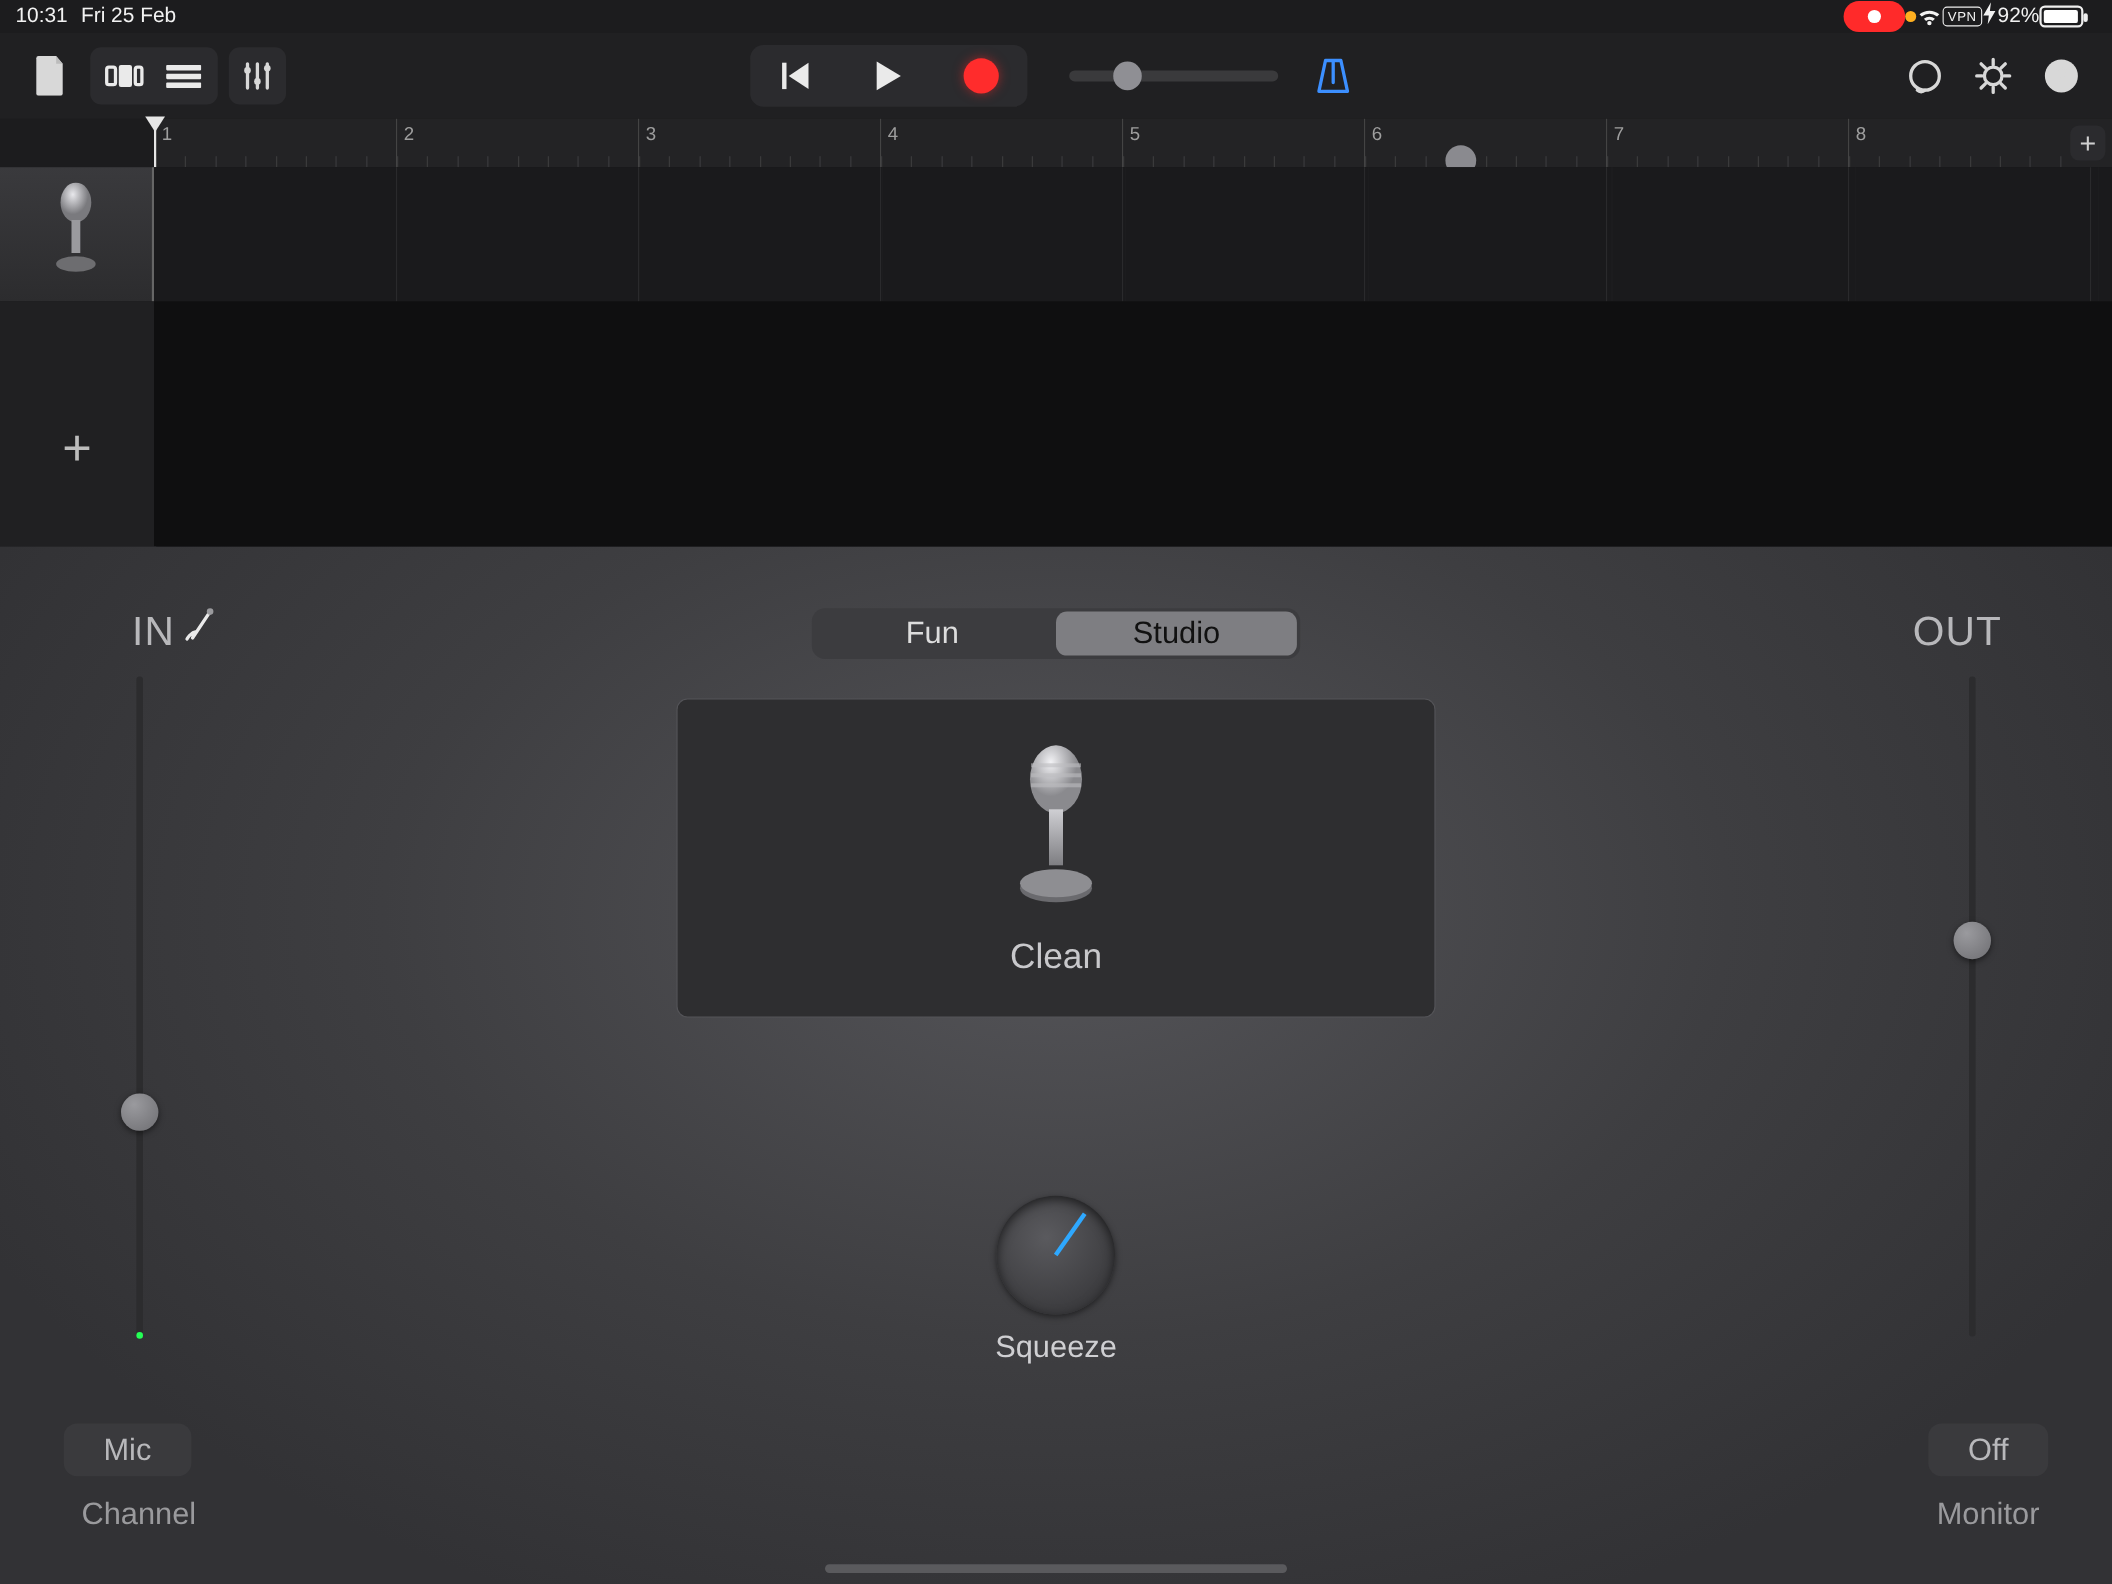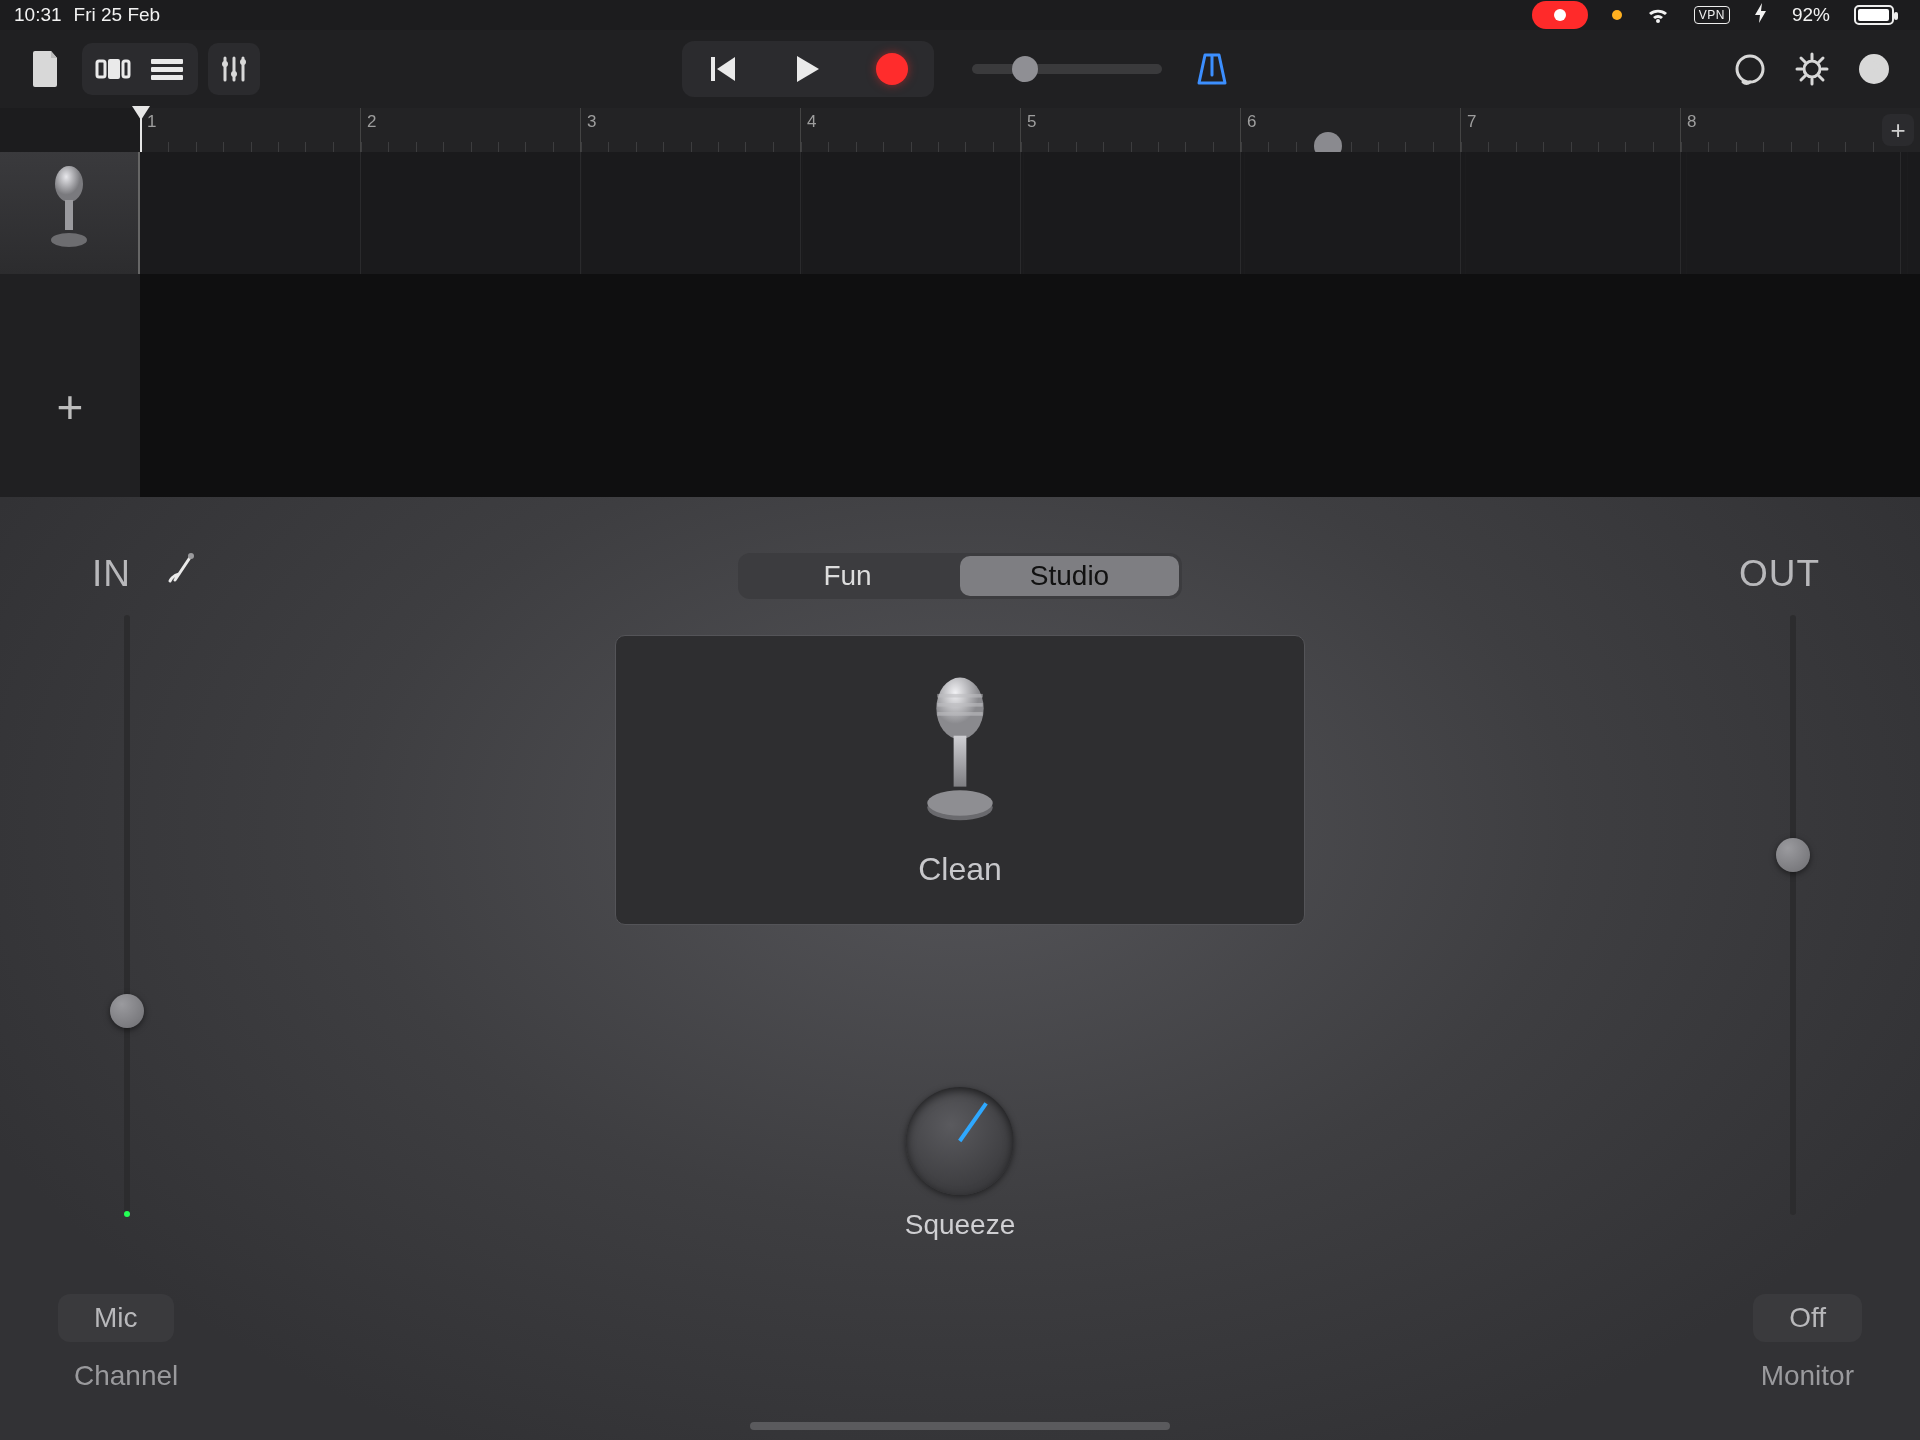--- a/index.html
+++ b/index.html
@@ -12,21 +12,21 @@
     position: relative;
   }
 
   
   .status-bar {
     position: absolute; top: 0; left: 0; right: 12px; height: 30px;
     display: flex; justify-content: space-between; align-items: center;
     padding: 0 14px; font-size: 19px; font-weight: 500; color: #f2f2f2;
   }
   .status-left { display: flex; align-items: center; gap: 12px; }
-  .status-right { display: flex; align-items: center; gap: 24px; }
+  .status-right { display: flex; align-items: center; gap: 0; }
   .rec-pill {
     background: #ff2a2a; border-radius: 14px;
     width: 56px; height: 28px; display: flex; align-items: center; justify-content: center;
   }
   .rec-pill .dot { width: 12px; height: 12px; border-radius: 50%; background: #fff; }
   .orient-dot { width: 10px; height: 10px; border-radius: 50%; background: #ffb020; }
   .wifi svg, .battery svg, .batt-icon svg { display: block; }
   .vpn-badge { border: 1.5px solid #eee; border-radius: 4px; font-size: 12px; padding: 1px 4px; letter-spacing: .5px; }
   .batt-body {
     width: 40px; height: 20px; border: 2px solid #eee; border-radius: 5px; position: relative;
@@ -150,21 +150,21 @@
   
   .panel {
     position: absolute; left: 0; right: 0; bottom: 0; top: 497px;
     background: radial-gradient(ellipse at 50% 35%, #555559 0%, #3e3e41 45%, #323235 80%);
   }
 
   .io-label {
     position: absolute; top: 56px; font-size: 37px; color: #b8b8bb;
     letter-spacing: 1px;
   }
-  .io-in  { left: 92px; }
+  .io-in  { left: 120px; }
   .io-out { right: 100px; }
 
   .noisegate {
     position: absolute; top: 52px; left: 160px; width: 42px; height: 42px;
     display: flex; align-items: center; justify-content: center;
   }
 
   .vslider {
     position: absolute; width: 6px; border-radius: 6px;
     background: #2c2c2e;

